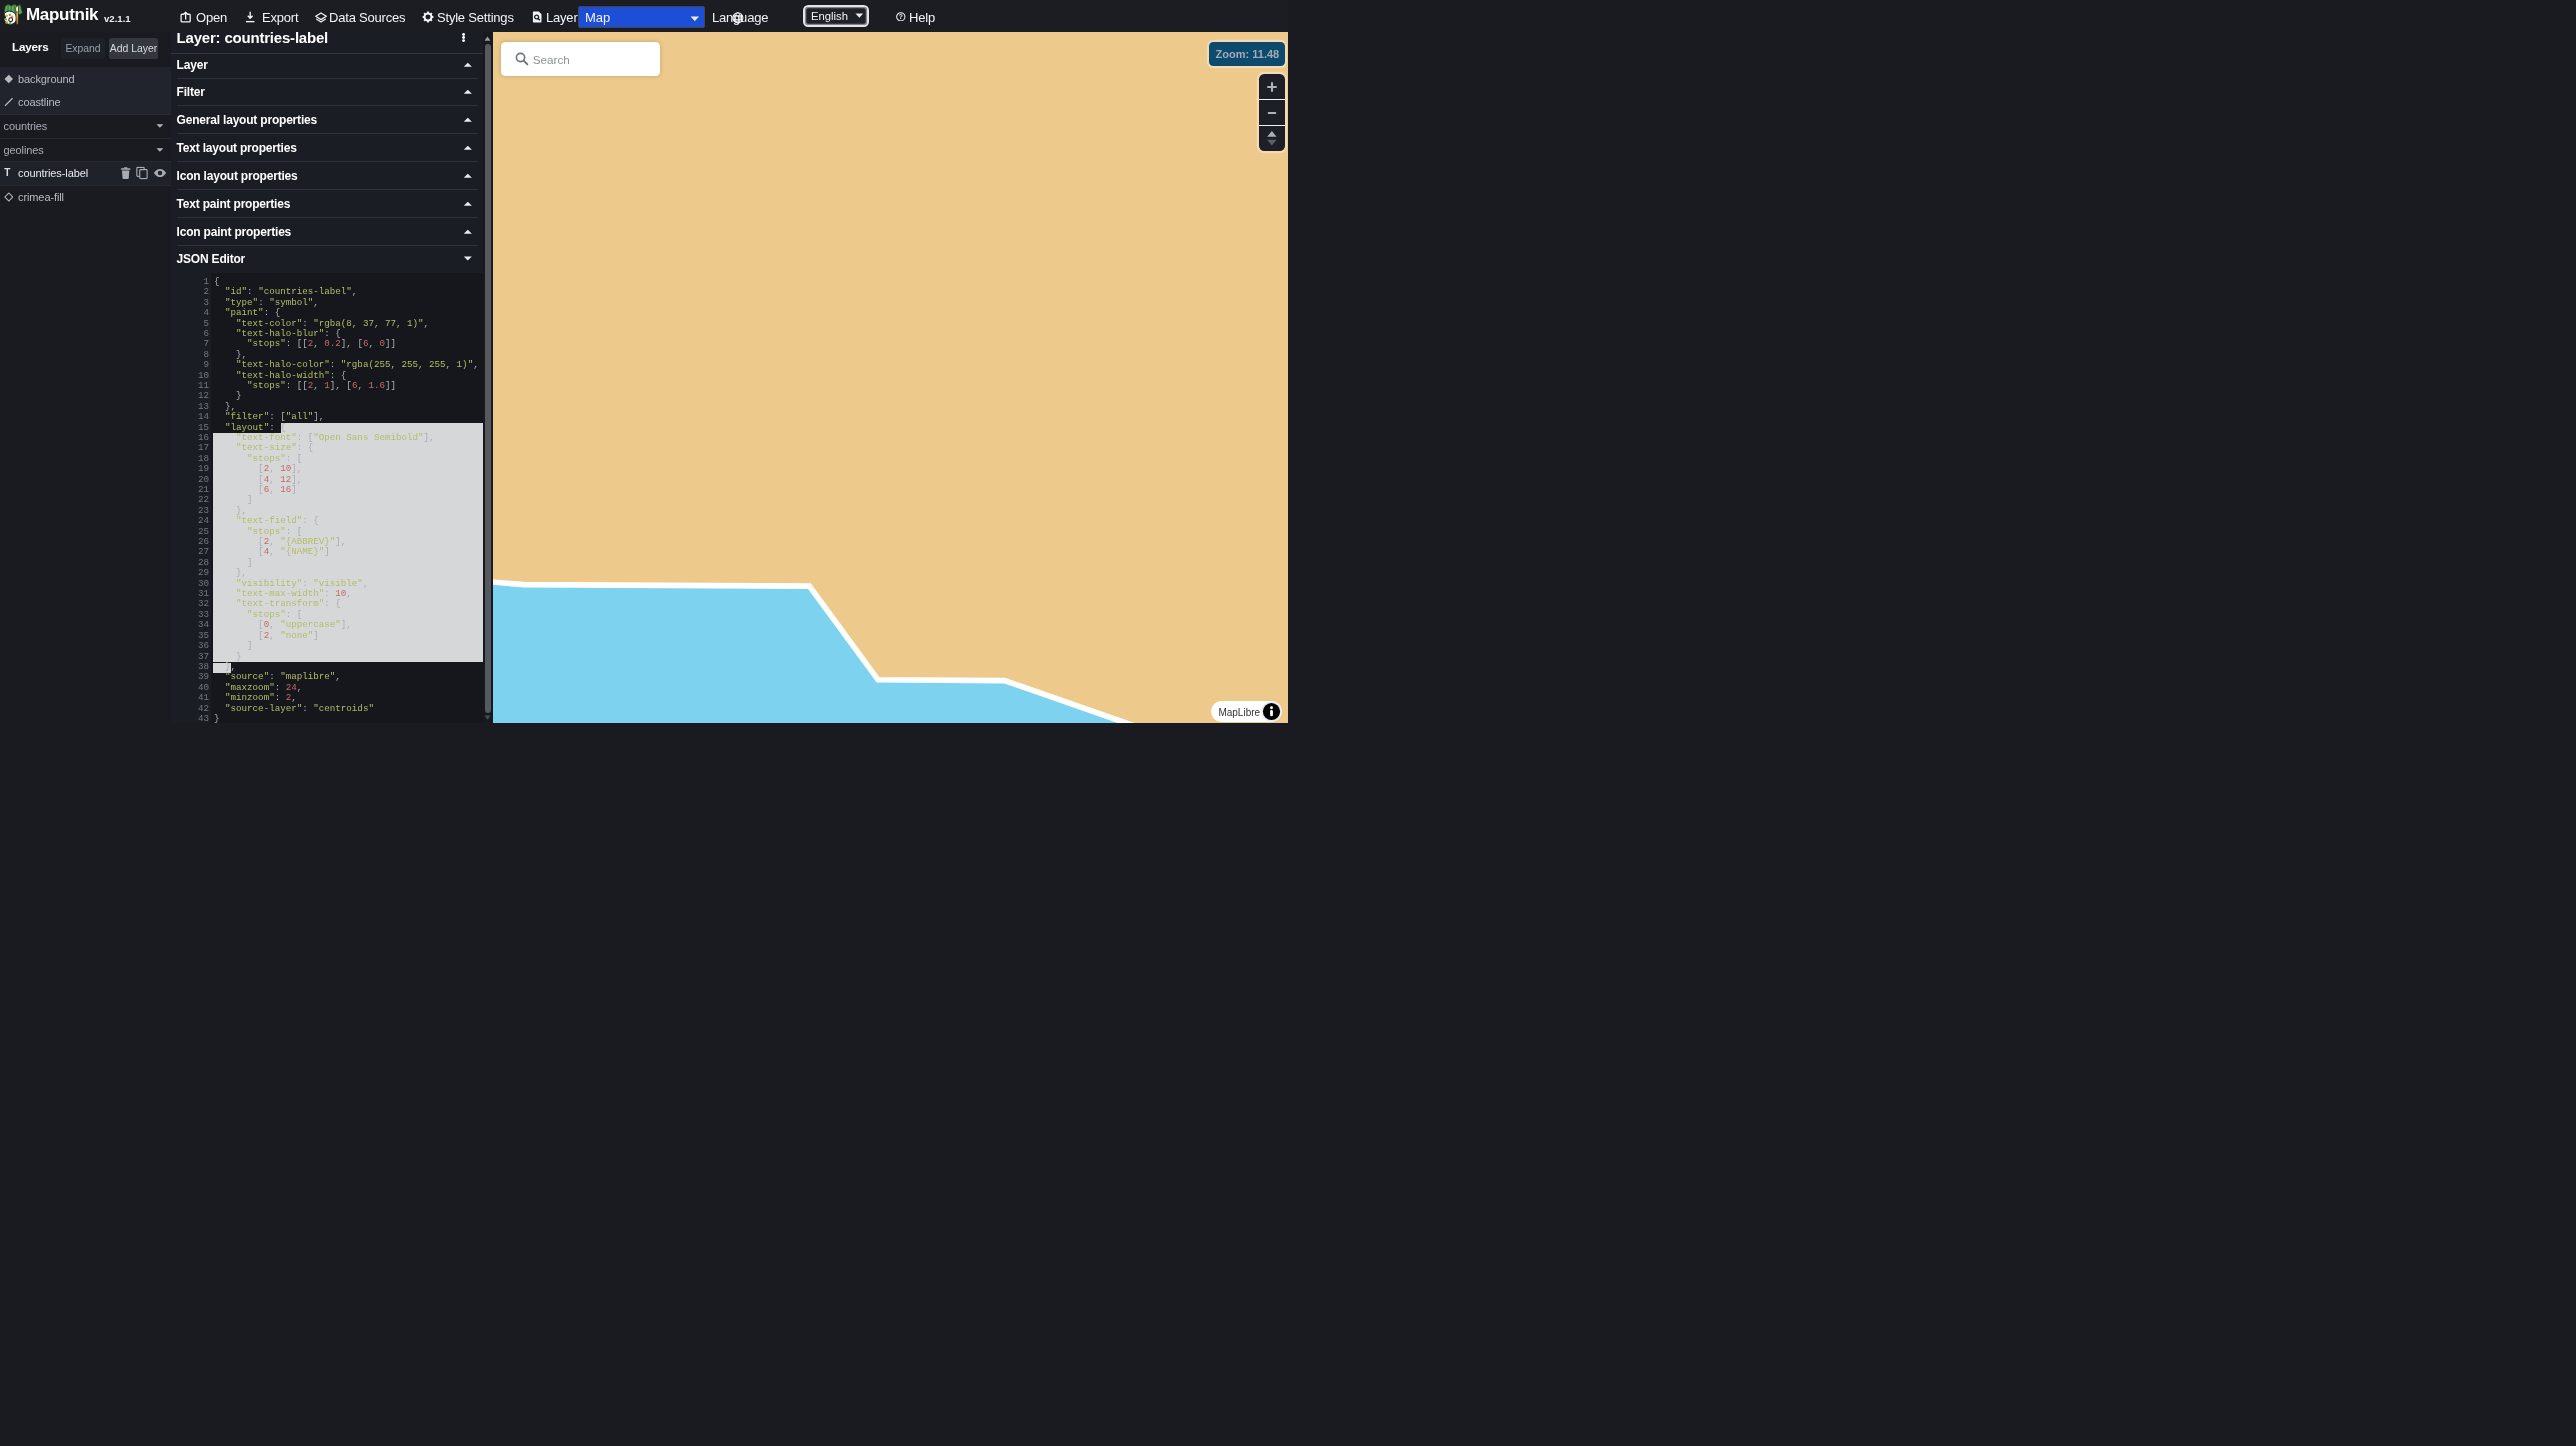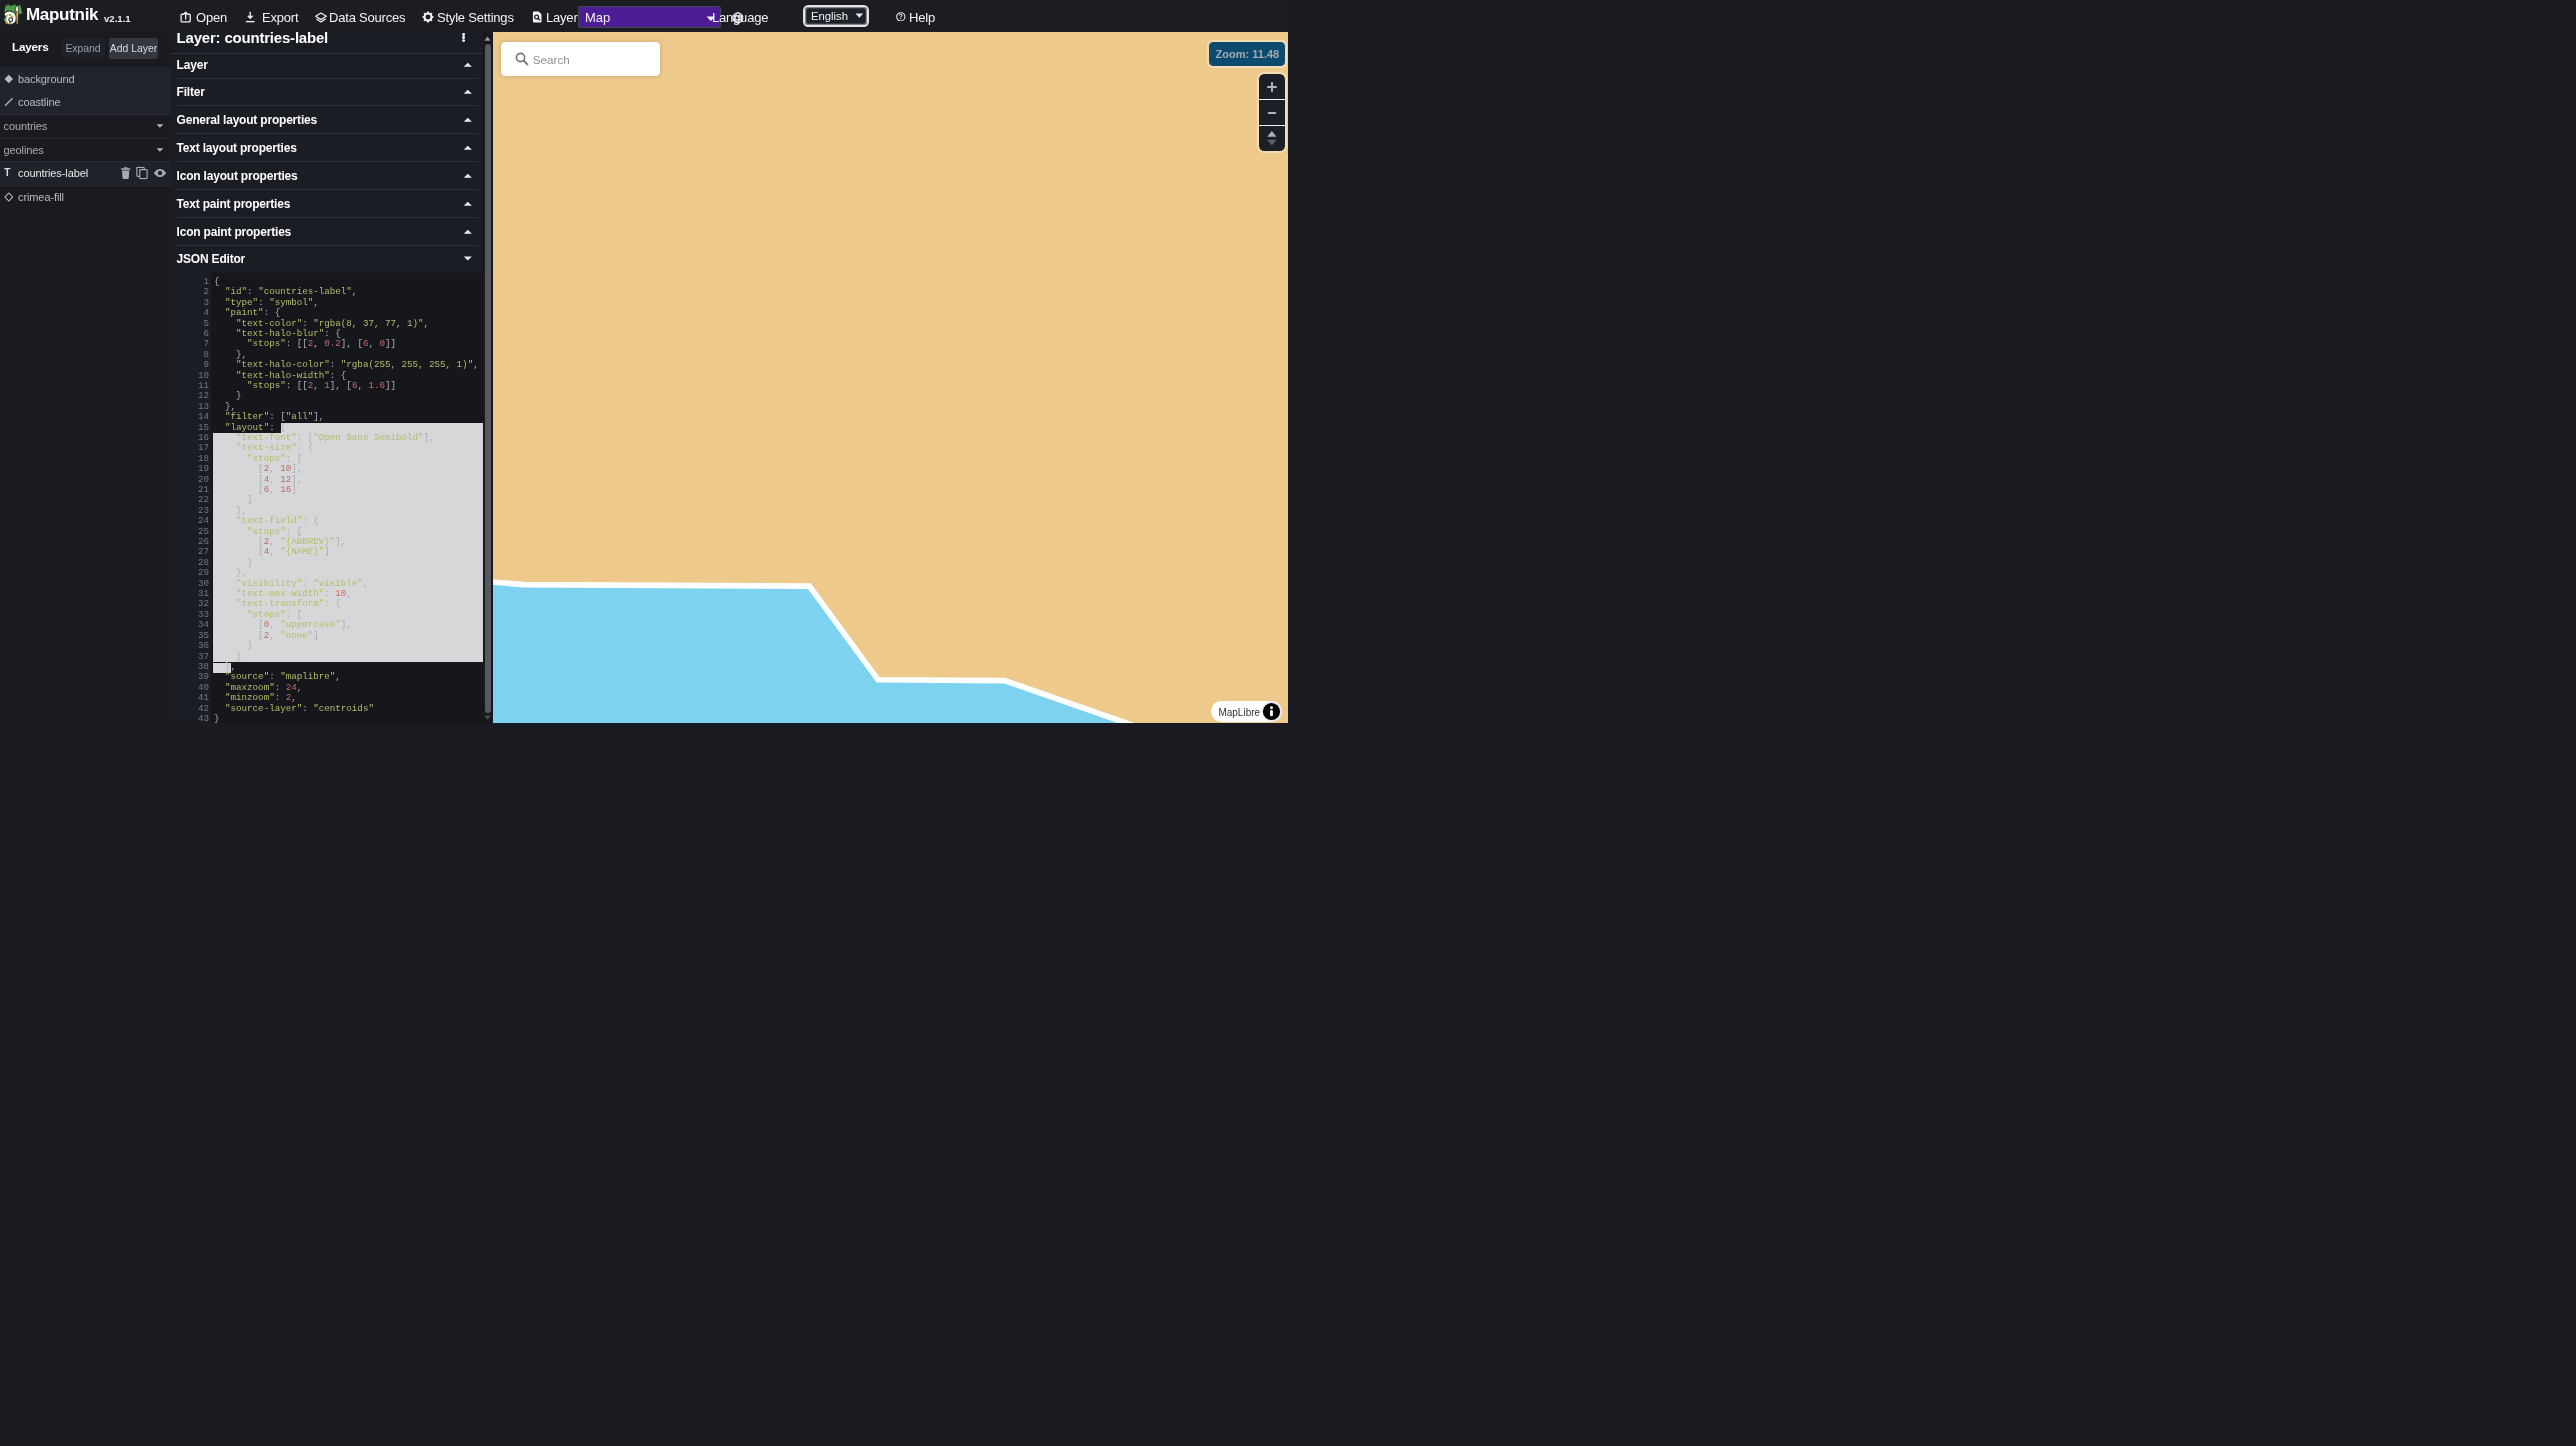--- a/index.html
+++ b/index.html
@@ -338,21 +338,21 @@
           <line x1="7.00" y1="3.40" x2="7.00" y2="0.70" stroke="#f2f3f5" stroke-width="2.2"></line>
           <line x1="9.55" y1="4.45" x2="11.45" y2="2.55" stroke="#f2f3f5" stroke-width="2.2"></line>
         </svg></div>
 <div class="tlabel" style="left:437px;">Style Settings</div>
 <div class="abs" style="left:532px; top:11px; line-height:0;"><svg width="10.4" height="12" viewBox="0 0 12 14">
 <path d="M1.7 0.7 H7.8 L11 3.9 V12.3 a1 1 0 0 1 -1 1 H1.7 a1 1 0 0 1 -0.7 -1 V1.7 a1 1 0 0 1 0.7 -1 Z" fill="#f2f3f5"></path>
 <circle cx="5.3" cy="7" r="2.3" fill="none" stroke="#1b1d23" stroke-width="1.5"></circle>
 <line x1="7" y1="8.7" x2="9.2" y2="10.9" stroke="#1b1d23" stroke-width="1.6"></line>
 </svg></div>
 <div class="tlabel" style="left:546px;">Layer</div>
-<div class="abs" style="left:578px; top:5.6px; width:143px; height:22px; background:#4c1d95; border:0.9px solid #42464d; border-radius:1.7px;">
+<div class="abs" style="left:578px; top:5.6px; width:127px; height:22px; background:#1d4ed8; border:0.9px solid #42464d; border-radius:1.7px;">
 <span style="position:absolute; left:6px; top:50%; transform:translateY(-50%); color:#f2f3f5; font-size:13px;">Map</span>
 <svg class="abs" style="right:4.3px; top:9px" width="9.6" height="5.6" viewBox="0 0 10 6">
           <path d="M0.5 0.5 L5 5.5 L9.5 0.5 Z" fill="#eceef0"></path>
         </svg>
 </div>
 <div class="abs" style="left:732px; top:12px; line-height:0;"><svg width="11.7" height="11.7" viewBox="0 0 13 13">
 <circle cx="6.5" cy="6.5" r="5.6" fill="none" stroke="#f2f3f5" stroke-width="1.25"></circle>
 <ellipse cx="6.5" cy="6.5" rx="2.5" ry="5.6" fill="none" stroke="#f2f3f5" stroke-width="1.1"></ellipse>
 <line x1="1.3" y1="4.4" x2="11.7" y2="4.4" stroke="#f2f3f5" stroke-width="1.1"></line>
 <line x1="1.3" y1="8.6" x2="11.7" y2="8.6" stroke="#f2f3f5" stroke-width="1.1"></line>

